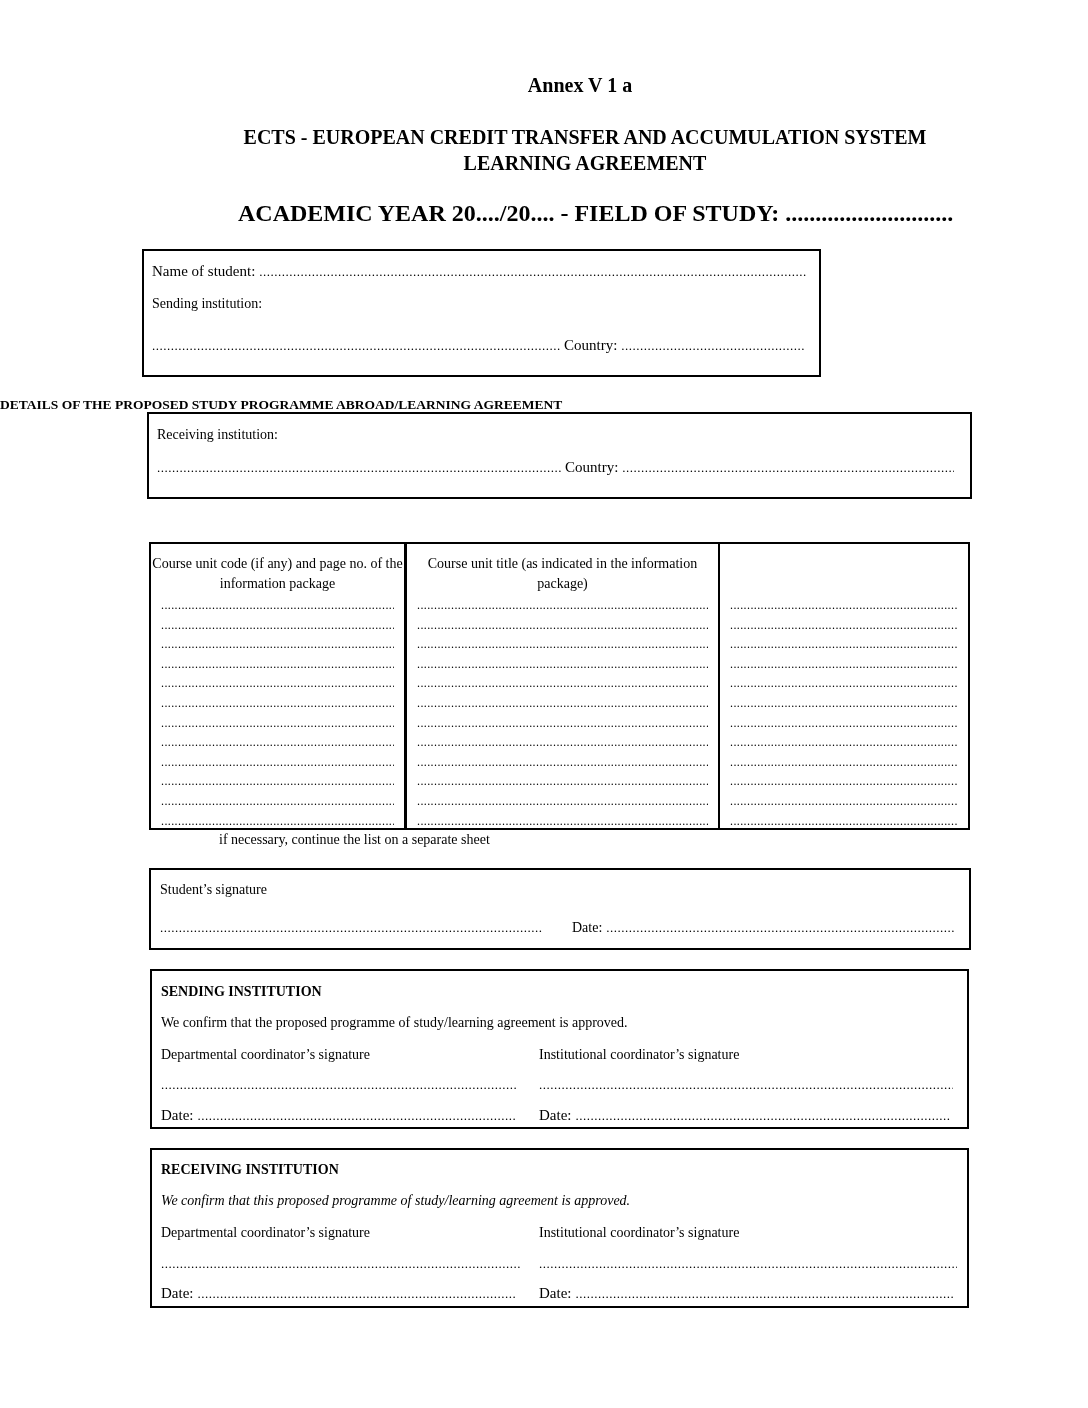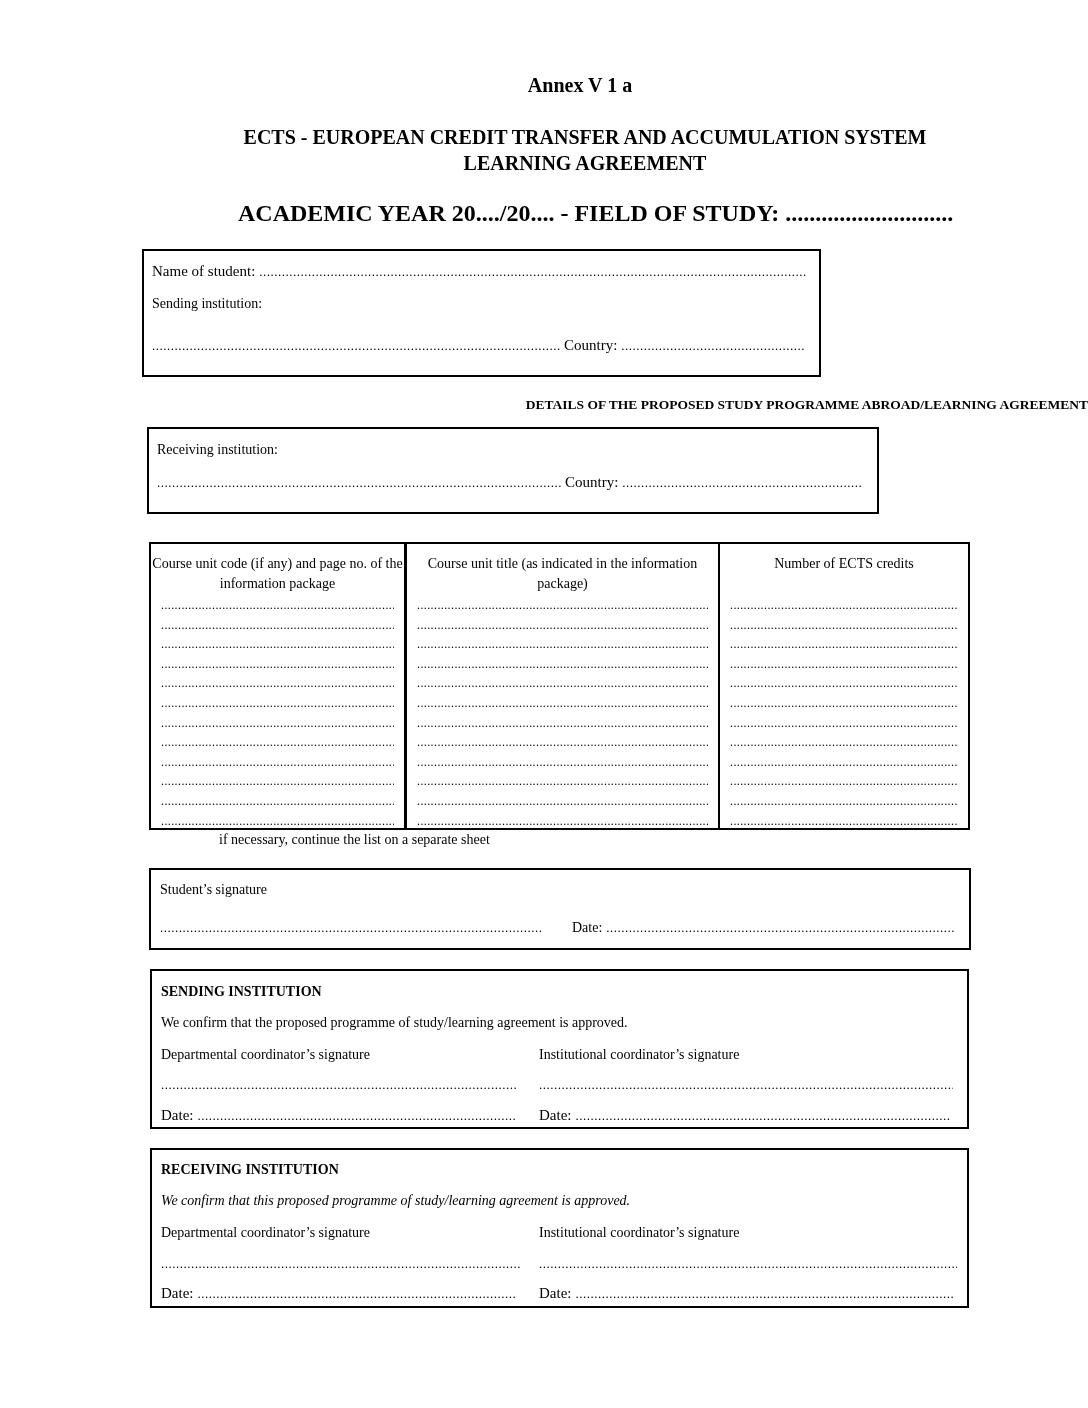--- a/index.html
+++ b/index.html
@@ -9,21 +9,21 @@
   }
   .abs { position: absolute; }
   .title-annex { left: 0; width: 1160px; top: 74px; text-align: center; font-weight: bold; font-size: 20px; }
   .title-main { left: 210px; width: 750px; top: 124px; text-align: center; font-weight: bold; font-size: 20px; line-height: 26px; }
   .title-year { left: 238px; top: 200px; font-weight: bold; font-size: 24px; white-space: nowrap; }
   .box { position: absolute; border: 2px solid #000; box-sizing: border-box; }
   .txt { position: absolute; font-size: 14px; white-space: nowrap; }
   .dots { position: absolute; overflow: hidden; white-space: nowrap; font-size: 13px; letter-spacing: 0.5px; }
   .row { position: absolute; display: flex; align-items: baseline; font-size: 15px; white-space: nowrap; }
   .fill { flex: 1; overflow: hidden; white-space: nowrap; font-size: 13px; letter-spacing: 0.5px; }
-  .section-heading { left: 0; width: 1088px; top: 397px; text-align: right; font-weight: bold; font-size: 13.5px; }
+  .section-heading { left: 0; width: 1088px; top: 397px; text-align: left; font-weight: bold; font-size: 13.5px; }
   .table { position: absolute; left: 149px; top: 542px; width: 821px; height: 288px; border: 2px solid #000; box-sizing: border-box; display: flex; }
   .col { position: relative; box-sizing: border-box; }
   .col1 { width: 256px; border-right: 3px solid #000; }
   .col2 { width: 313px; border-right: 2px solid #000; }
   .col3 { flex: 1; }
   .col-head { text-align: center; font-size: 14px; line-height: 20px; padding-top: 10px; height: 42px; }
   .col-lines { position: absolute; left: 10px; right: 10px; top: 52px; }
   .col-line { height: 19.6px; overflow: hidden; white-space: nowrap; font-size: 12px; letter-spacing: 0.4px; line-height: 19.6px; }
   .note { left: 219px; top: 832px; font-size: 14px; }
   .bold { font-weight: bold; }
@@ -46,21 +46,21 @@
   <div class="txt" style="left:8px; top:45px;">Sending institution:</div>
   <div class="row" style="left:8px; right:14px; top:86px;">
     <span class="fill" style="flex:0 0 408px;">......................................................................................................................................................................................................................................................................................................................................</span>
     <span style="margin:0 4px;">Country:</span>
     <span class="fill">......................................................................................................................................................................................................................................................................................................................................</span>
   </div>
 </div>
 
 <div class="abs section-heading bold">DETAILS OF THE PROPOSED STUDY PROGRAMME ABROAD/LEARNING AGREEMENT</div>
 
-<div class="box" style="left:147px; top:427px; width:732px; height:87px;">
+<div class="box" style="left:147px; top:412px; width:825px; height:87px;">
   <div class="txt" style="left:8px; top:13px;">Receiving institution:</div>
   <div class="row" style="left:8px; right:16px; top:45px;">
     <span class="fill" style="flex:0 0 404px;">......................................................................................................................................................................................................................................................................................................................................</span>
     <span style="margin:0 4px;">Country:</span>
     <span class="fill">......................................................................................................................................................................................................................................................................................................................................</span>
   </div>
 </div>
 
 <div class="table">
   <div class="col col1">
@@ -91,21 +91,20 @@
       <div class="col-line">......................................................................................................................................................................................................................................................................................................................................</div>
       <div class="col-line">......................................................................................................................................................................................................................................................................................................................................</div>
       <div class="col-line">......................................................................................................................................................................................................................................................................................................................................</div>
       <div class="col-line">......................................................................................................................................................................................................................................................................................................................................</div>
       <div class="col-line">......................................................................................................................................................................................................................................................................................................................................</div>
       <div class="col-line">......................................................................................................................................................................................................................................................................................................................................</div>
       <div class="col-line">......................................................................................................................................................................................................................................................................................................................................</div>
     </div>
   </div>
   <div class="col col3">
-    <div class="col-head">Number of ECTS credits</div>
     <div class="col-lines">
       <div class="col-line">......................................................................................................................................................................................................................................................................................................................................</div>
       <div class="col-line">......................................................................................................................................................................................................................................................................................................................................</div>
       <div class="col-line">......................................................................................................................................................................................................................................................................................................................................</div>
       <div class="col-line">......................................................................................................................................................................................................................................................................................................................................</div>
       <div class="col-line">......................................................................................................................................................................................................................................................................................................................................</div>
       <div class="col-line">......................................................................................................................................................................................................................................................................................................................................</div>
       <div class="col-line">......................................................................................................................................................................................................................................................................................................................................</div>
       <div class="col-line">......................................................................................................................................................................................................................................................................................................................................</div>
       <div class="col-line">......................................................................................................................................................................................................................................................................................................................................</div>

